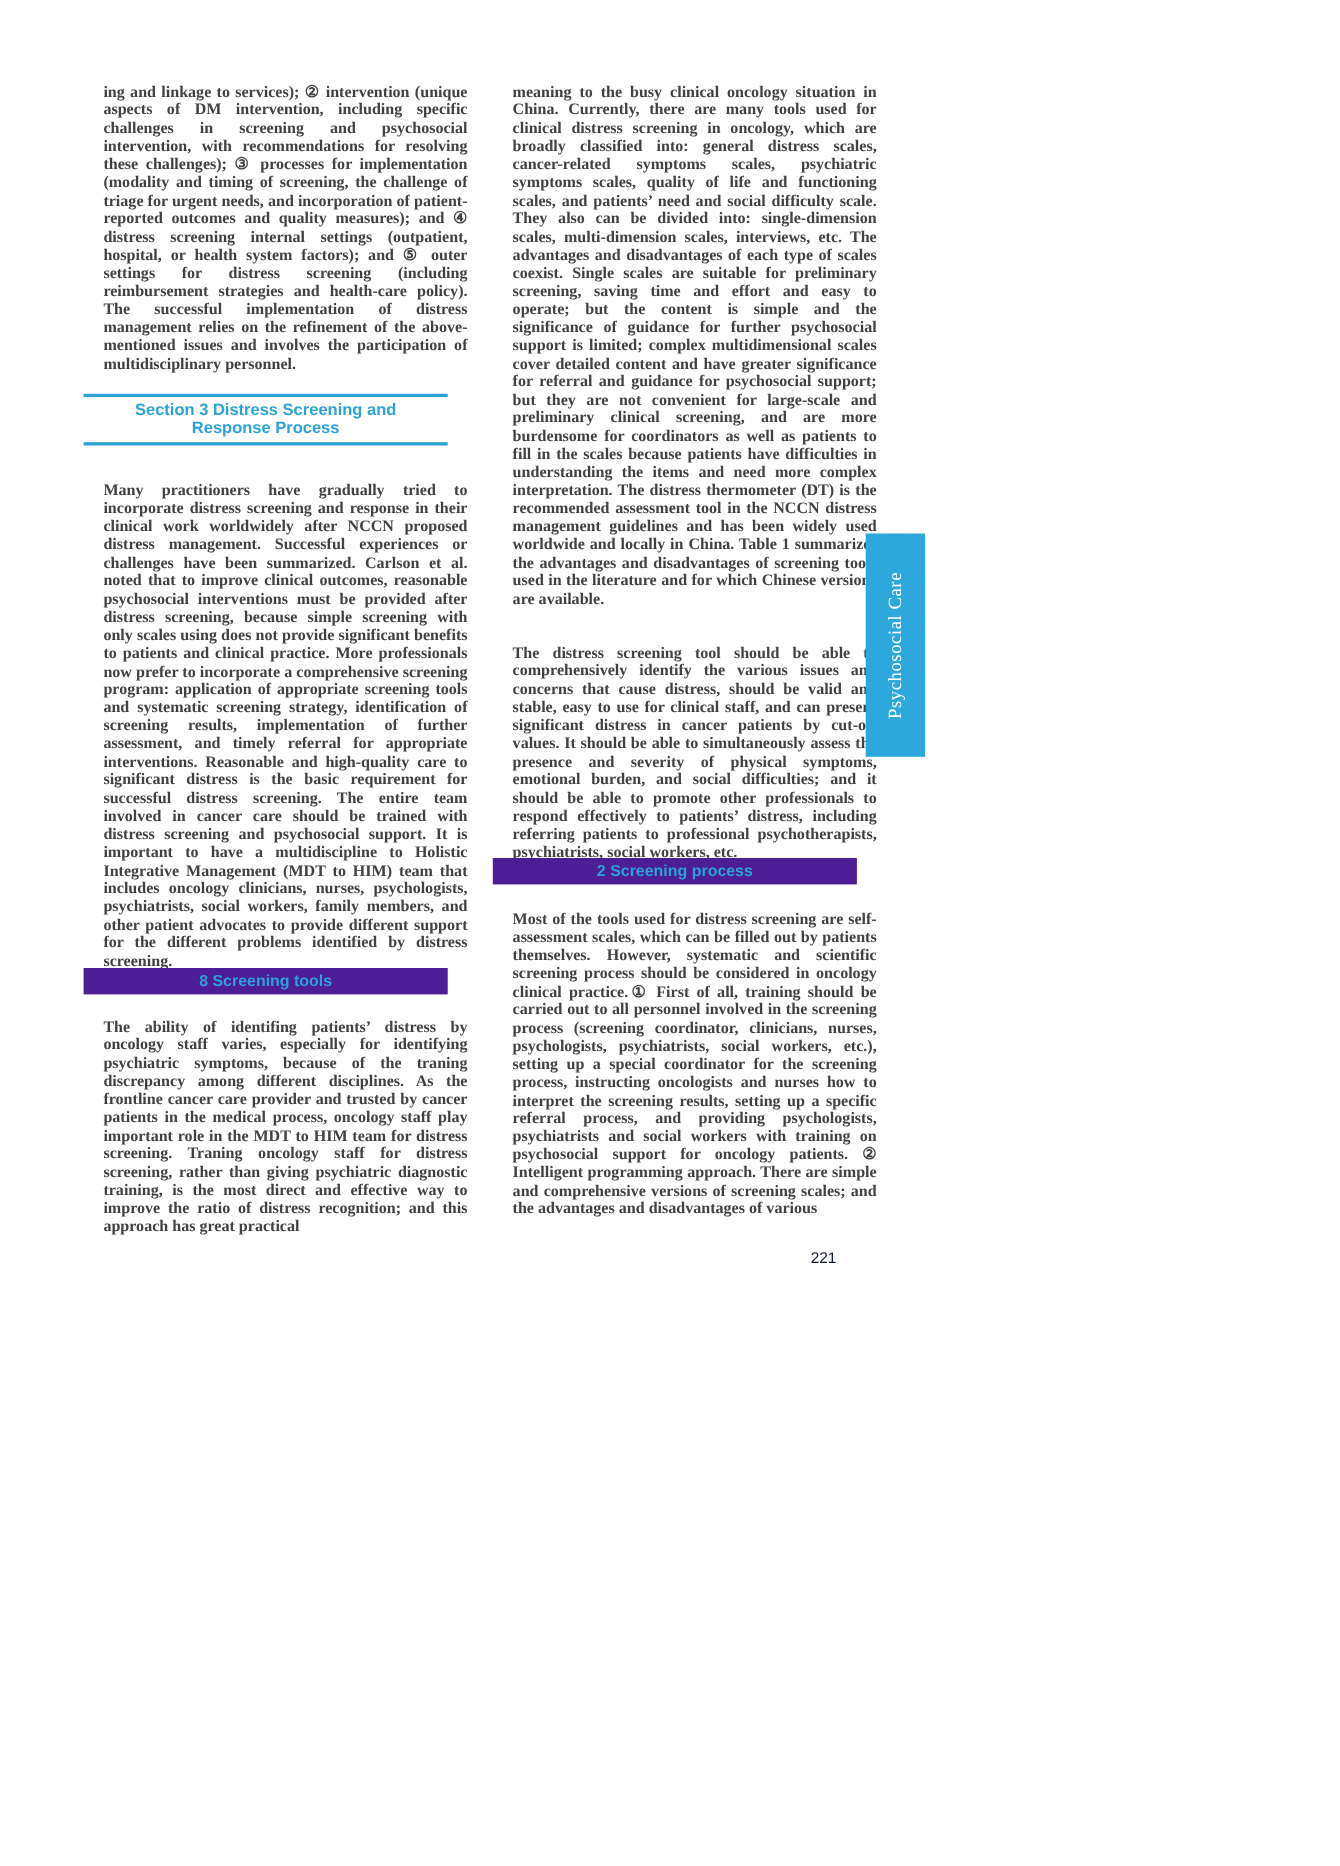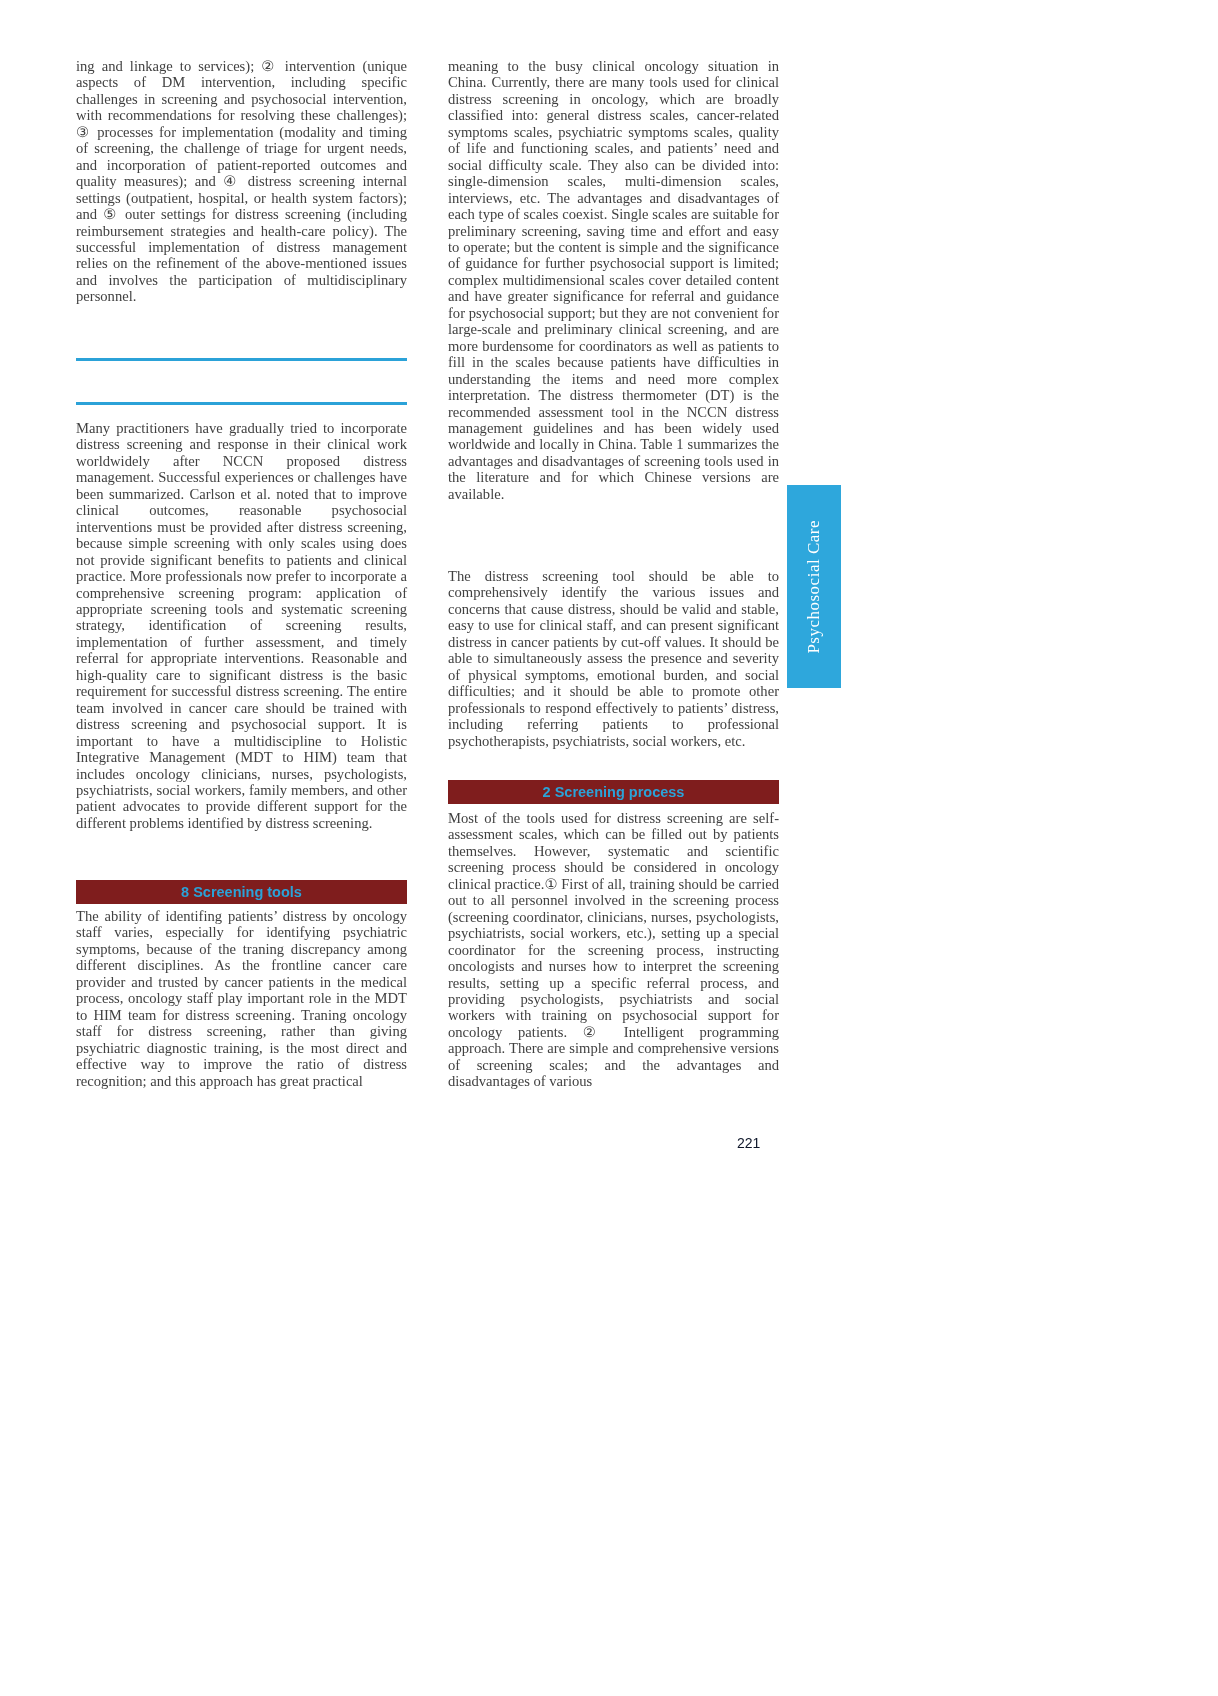--- a/index.html
+++ b/index.html
@@ -4,39 +4,39 @@
 <style>
   html,body{margin:0;padding:0;background:#ffffff;}
   body{width:1218px;height:1696px;position:relative;font-family:"Liberation Serif","DejaVu Serif",serif;}
   .canvas{position:absolute;left:0;top:0;width:1218px;height:1696px;background:#ffffff;overflow:hidden;}
 
   .col{position:absolute;top:58px;width:331px;height:1110px;}
   .col-left{left:76px;}
   .col-right{left:448px;}
 
   .body-par{
-    position:absolute;left:0;width:331px;margin:0;
+    position:absolute;left:0;width:331px;margin:18px;
     font-size:14.6px;line-height:16.45px;color:#414141;
-    text-align:justify;text-justify:inter-word;
+    text-align:justify;text-justify:inter-word;font-weight:bold;
   }
 
   .section-head{position:absolute;left:0;width:331px;height:62px;}
   .rule{position:absolute;left:0;width:331px;height:3px;background:#2ba2d8;}
   .rule-top{top:0;}
   .rule-bottom{top:44px;}
   .sec-title{
     position:absolute;top:7px;left:0;width:331px;margin:0;
     font-family:"Liberation Sans","DejaVu Sans",sans-serif;
     font-weight:bold;font-size:15px;line-height:16.5px;
     color:#2ba2d8;text-align:center;
   }
 
   .sub-band{
     position:absolute;left:0;width:331px;height:24px;
-    background:#7f1d1d;display:flex;align-items:center;justify-content:center;
+    background:#4c1d95;display:flex;align-items:center;justify-content:center;
     font-family:"Liberation Sans","DejaVu Sans",sans-serif;
     font-weight:bold;font-size:14.5px;color:#2ba2d8;
   }
 
   .side-tab{
     position:absolute;left:787px;top:485px;width:54px;height:203px;
     background:#2ea7dc;display:flex;align-items:center;justify-content:center;
   }
   .side-tab-label{
     writing-mode:vertical-rl;transform:rotate(180deg);
@@ -65,20 +65,21 @@
 </head>
 <body>
 
 <div class="canvas">
 
   <div class="col col-left">
     <p class="body-par l-p1">ing and linkage to services); ② intervention (unique aspects of DM intervention, including specific challenges in screening and psychosocial intervention, with recommendations for resolving these challenges); ③ processes for implementation (modality and timing of screening, the challenge of triage for urgent needs, and incorporation of patient-reported outcomes and quality measures); and ④ distress screening internal settings (outpatient, hospital, or health system factors); and ⑤ outer settings for distress screening (including reimbursement strategies and health-care policy). The successful implementation of distress management relies on the refinement of the above-mentioned issues and involves the participation of multidisciplinary personnel.</p>
 
     <div class="section-head l-head">
       <div class="rule rule-top"></div>
+      <h2 class="sec-title"><span>Section 3 Distress Screening and</span><br><span>Response Process</span></h2>
       <div class="rule rule-bottom"></div>
     </div>
 
     <p class="body-par l-p2">Many practitioners have gradually tried to incorporate distress screening and response in their clinical work worldwidely after NCCN proposed distress management. Successful experiences or challenges have been summarized. Carlson et al. noted that to improve clinical outcomes, reasonable psychosocial interventions must be provided after distress screening, because simple screening with only scales using does not provide significant benefits to patients and clinical practice. More professionals now prefer to incorporate a comprehensive screening program: application of appropriate screening tools and systematic screening strategy, identification of screening results, implementation of further assessment, and timely referral for appropriate interventions. Reasonable and high-quality care to significant distress is the basic requirement for successful distress screening. The entire team involved in cancer care should be trained with distress screening and psychosocial support. It is important to have a multidiscipline to Holistic Integrative Management (MDT to HIM) team that includes oncology clinicians, nurses, psychologists, psychiatrists, social workers, family members, and other patient advocates to provide different support for the different problems identified by distress screening.</p>
 
     <div class="sub-band l-band">
       <span>8 Screening tools</span>
     </div>
 
     <p class="body-par l-p3">The ability of identifing patients’ distress by oncology staff varies, especially for identifying psychiatric symptoms, because of the traning discrepancy among different disciplines. As the frontline cancer care provider and trusted by cancer patients in the medical process, oncology staff play important role in the MDT to HIM team for distress screening. Traning oncology staff for distress screening, rather than giving psychiatric diagnostic training, is the most direct and effective way to improve the ratio of distress recognition; and this approach has great practical</p>

